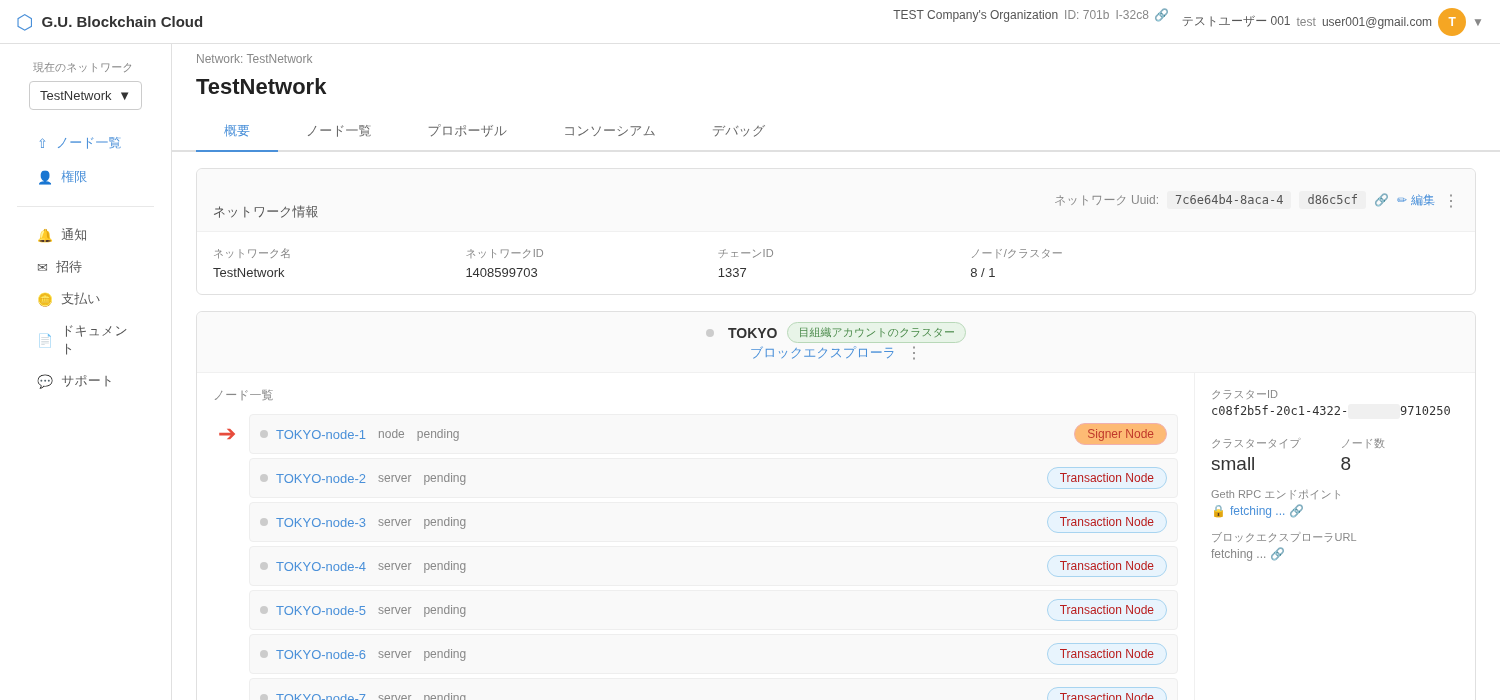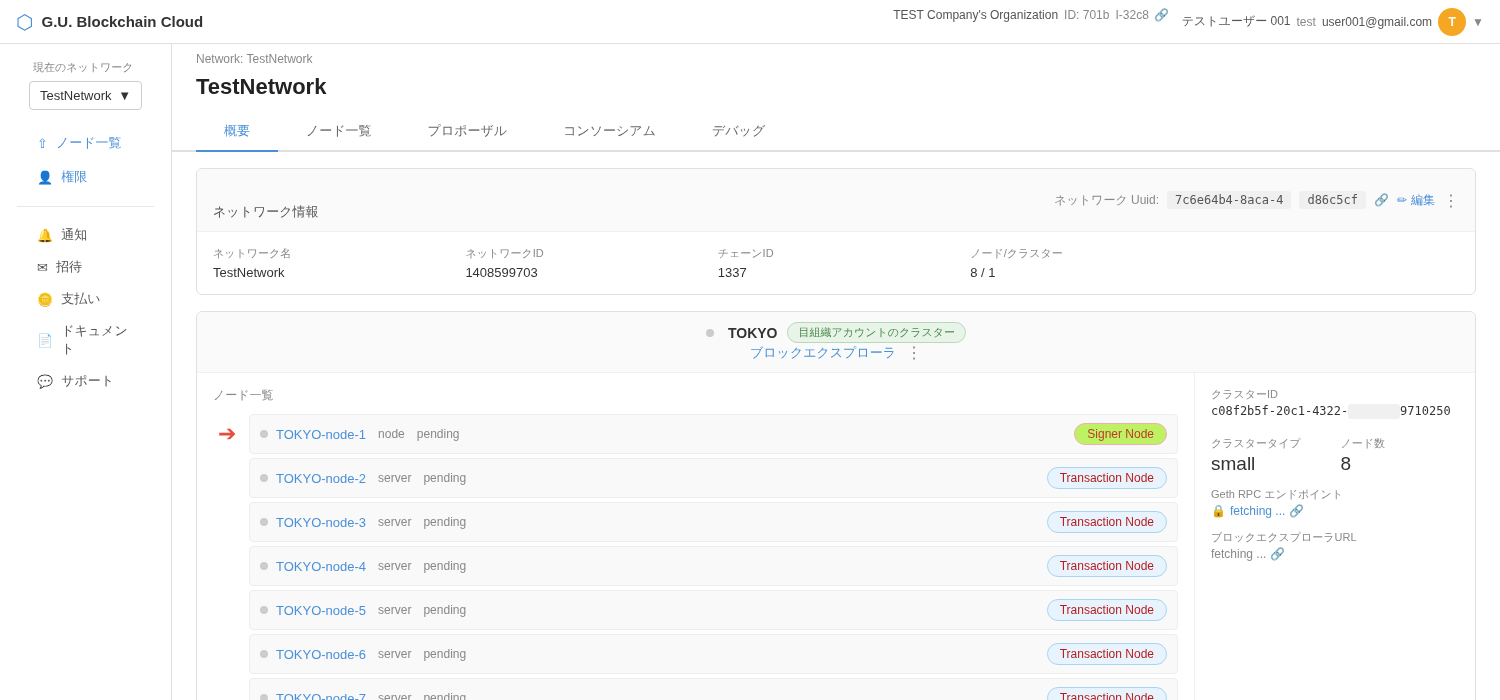--- a/index.html
+++ b/index.html
@@ -322,21 +322,21 @@
       font-size: 12px;
       color: #888;
       margin-left: 4px;
     }
     .node-badge {
       border-radius: 12px;
       padding: 3px 12px;
       font-size: 12px;
     }
     .badge-signer {
-      background: #bef264;
+      background: #fdba74;
       color: #c0392b;
       border: 1px solid #f0b0b0;
     }
     .badge-transaction {
       background: #e8f4fd;
       color: #b91c1c;
       border: 1px solid #a8d4f0;
     }
 
     

